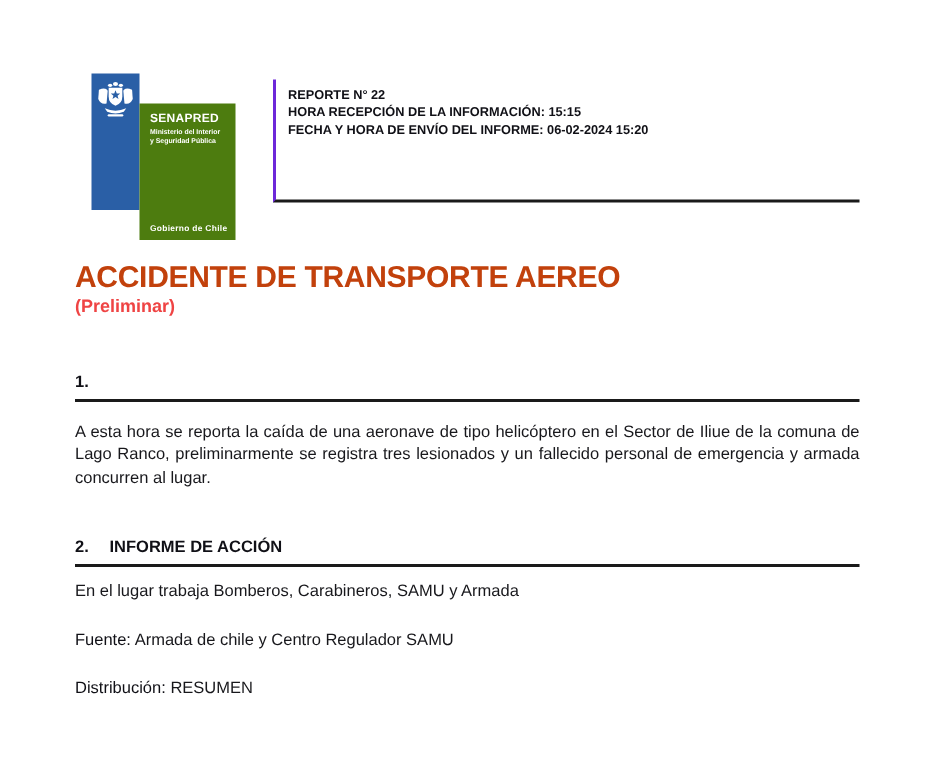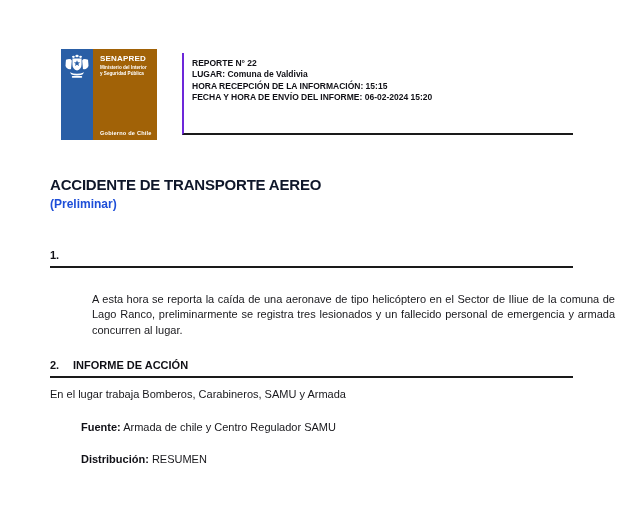--- a/index.html
+++ b/index.html
@@ -18,25 +18,26 @@
     display:flex;
   }
   .logo-blue{
     width:32px;height:100%;
     background:#2a5fa6;
     display:flex;justify-content:center;
   }
   .logo-blue svg{margin-top:4px;}
   .logo-red{
     flex:1;height:100%;
-    background:#a16207;
+    background:#4d7c0f;
     position:relative;
     box-sizing:border-box;
     padding:5px 3px 0 7px;
     color:#ffffff;
+    margin-top:20px;
   }
   .logo-agency{
     font-size:8px;font-weight:700;letter-spacing:.2px;line-height:9px;
   }
   .logo-ministry{
     margin-top:2px;
     font-size:4.6px;font-weight:700;line-height:5.6px;
   }
   .logo-gob{
     position:absolute;left:7px;bottom:4px;
@@ -53,51 +54,51 @@
   }
   .infobox .info-line{
     font-size:8.5px;font-weight:700;line-height:11.3px;
     color:#101016;white-space:nowrap;
   }
   
   .doc-title{
     position:absolute;left:50px;top:176px;width:540px;
   }
   .doc-title .main{
-    font-size:15px;font-weight:700;line-height:18px;letter-spacing:-.2px;
-    color:#0f172a;
+    font-size:20px;font-weight:700;line-height:18px;letter-spacing:-.2px;
+    color:#c2410c;
   }
   .doc-title .sub{
     font-size:12px;font-weight:700;line-height:14px;margin-top:3px;
-    color:#1d4ed8;
+    color:#ef4444;
   }
   
   .section-heading{
     position:absolute;left:50px;width:523px;
     display:flex;
     font-size:11px;font-weight:700;line-height:11px;
     color:#101016;
     border-bottom:2.5px solid #1a1a1a;
     padding-bottom:5px;
     box-sizing:border-box;
   }
   .section-heading .num{width:23px;flex:0 0 23px;}
   .sec-1{top:250px;}
   .sec-2{top:360px;}
   
   .body-text{
     position:absolute;left:50px;width:523px;
     font-size:11px;line-height:15.3px;color:#18181c;
   }
-  .para-1{top:292px;text-align:justify;margin-left:42px;}
+  .para-1{top:281px;text-align:justify;}
   .para-2{top:387px;}
   .line-fuente{top:420px;}
   .line-dist{top:452px;}
   .line-sig{top:483px;font-weight:700;color:#101016;}
-  .lbl{font-weight:700;color:#101016;margin-left:31px;}
+  .lbl{font-weight:400;color:#101016;}
 </style>
 </head>
 <body>
 
 <div class="page">
 
   <div class="logo">
     <div class="logo-blue">
       <svg width="26" height="28" viewBox="0 0 40 42">
         <g fill="#ffffff">
@@ -116,21 +117,20 @@
     <div class="logo-red">
       <div class="logo-agency">SENAPRED</div>
       <div class="logo-ministry">Ministerio del Interior</div>
       <div class="logo-ministry" style="margin-top:0;">y Seguridad Pública</div>
       <div class="logo-gob">Gobierno de Chile</div>
     </div>
   </div>
 
   <div class="infobox">
     <div class="info-line">REPORTE N° 22</div>
-    <div class="info-line">LUGAR: Comuna de Valdivia</div>
     <div class="info-line">HORA RECEPCIÓN DE LA INFORMACIÓN: 15:15</div>
     <div class="info-line">FECHA Y HORA DE ENVÍO DEL INFORME: 06-02-2024 15:20</div>
   </div>
 
   <div class="doc-title">
     <div class="main">ACCIDENTE DE TRANSPORTE AEREO</div>
     <div class="sub">(Preliminar)</div>
   </div>
 
   <div class="section-heading sec-1">

